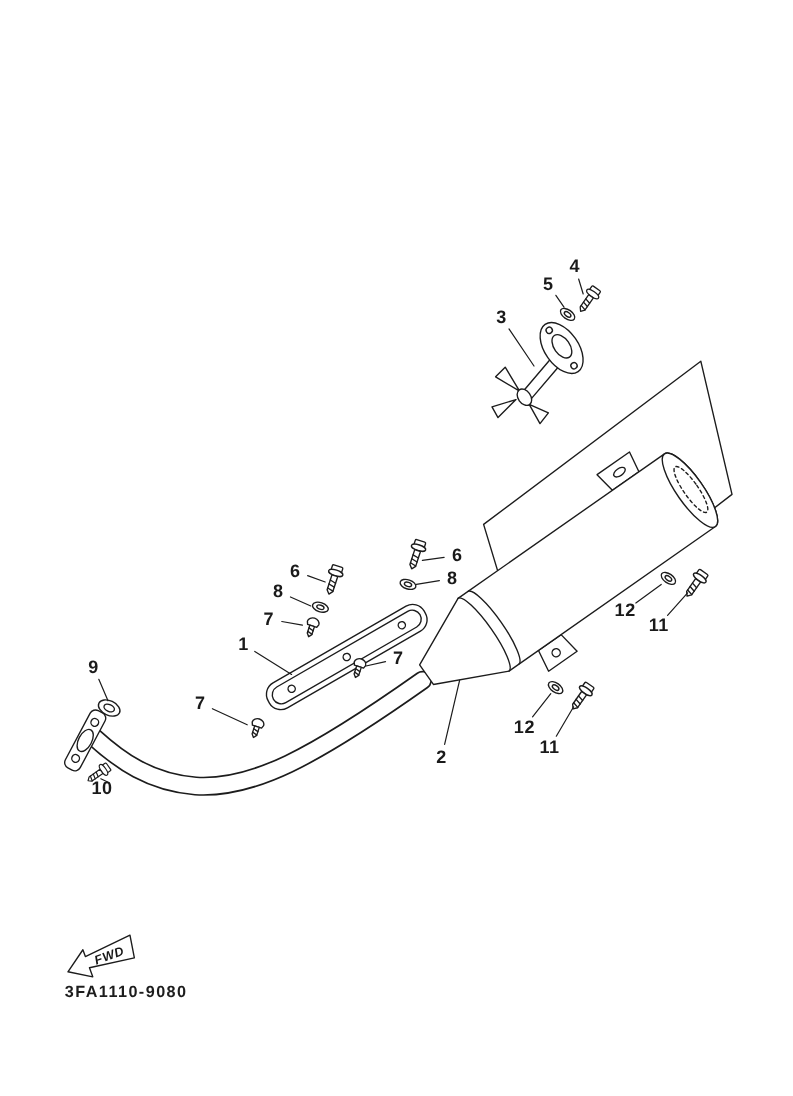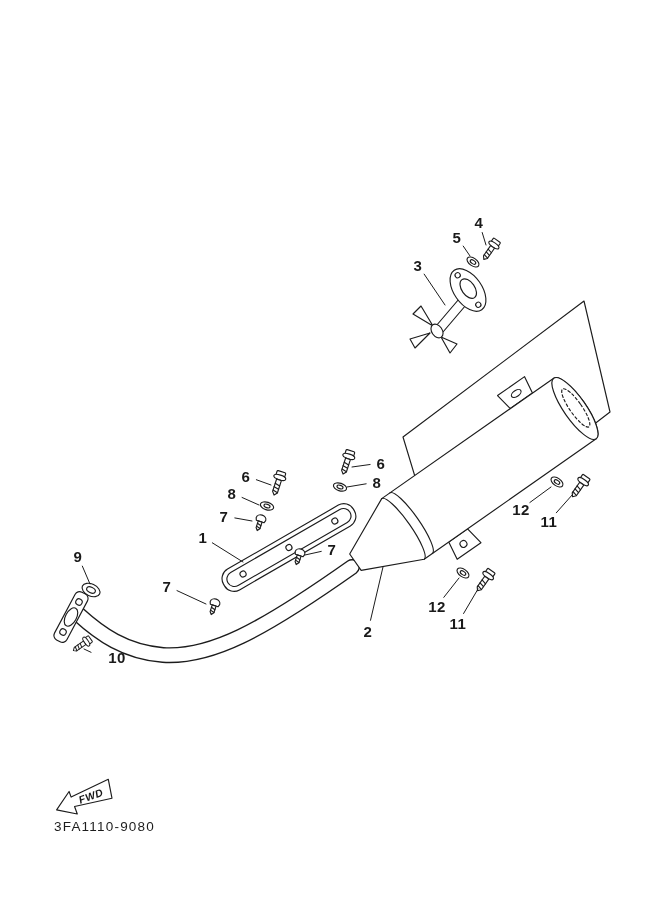--- a/index.html
+++ b/index.html
@@ -9,21 +9,21 @@
   #draw path,#draw line,#draw rect,#draw ellipse,#draw circle,#draw polygon{
     stroke:#1c1c1c;stroke-width:1.15;fill:none;stroke-linejoin:round;stroke-linecap:round;}
   #draw .w{fill:#ffffff;}
   #draw .thick{stroke-width:16;stroke:#1c1c1c;fill:none;}
   #draw .core{stroke-width:13.2;stroke:#ffffff;fill:none;}
   #draw .dash{stroke-dasharray:2.5 2.5;}
   #draw .label-text{stroke:none;fill:#161616;font:italic 700 10.5px "Liberation Sans",sans-serif;letter-spacing:.5px;}
   #leaders line{stroke:#1c1c1c;stroke-width:1;}
   .callout{position:absolute;transform:translate(-50%,-50%);font-size:15px;font-weight:700;
     color:#1a1a1a;letter-spacing:.5px;user-select:none;}
-  .part-number{position:absolute;left:54px;top:819px;font-size:13.5px;font-weight:400;
+  .part-number{position:absolute;left:54px;top:819px;font-size:13.5px;font-weight:700;
     letter-spacing:1.2px;color:#1d1d1d;}
 </style>
 </head>
 <body>
 
 <div id="stage" style="background: rgb(255, 255, 255);">
 
   <svg id="draw" width="661" height="913" viewBox="0 0 661 913">
     <defs>
       <g id="sym-bolt">
@@ -155,21 +155,21 @@
       <span class="callout" style="left: 479px; top: 222px;">4</span>
       <span class="callout" style="left: 457px; top: 237px;">5</span>
       <span class="callout" style="left: 246px; top: 476px;">6</span>
       <span class="callout" style="left: 381px; top: 463px;">6</span>
       <span class="callout" style="left: 224px; top: 516px;">7</span>
       <span class="callout" style="left: 332px; top: 549px;">7</span>
       <span class="callout" style="left: 167px; top: 586px;">7</span>
       <span class="callout" style="left: 232px; top: 493px;">8</span>
       <span class="callout" style="left: 377px; top: 482px;">8</span>
       <span class="callout" style="left: 78px; top: 556px;">9</span>
-      <span class="callout" style="left: 117px; top: 657px;">10</span>
+      <span class="callout" style="left: 85px; top: 657px;">10</span>
       <span class="callout" style="left: 549px; top: 521px;">11</span>
       <span class="callout" style="left: 458px; top: 623px;">11</span>
       <span class="callout" style="left: 521px; top: 509px;">12</span>
       <span class="callout" style="left: 437px; top: 606px;">12</span>
     </div>
 
   <div class="part-number">3FA1110-9080</div>
 </div>
 
 </body></html>

